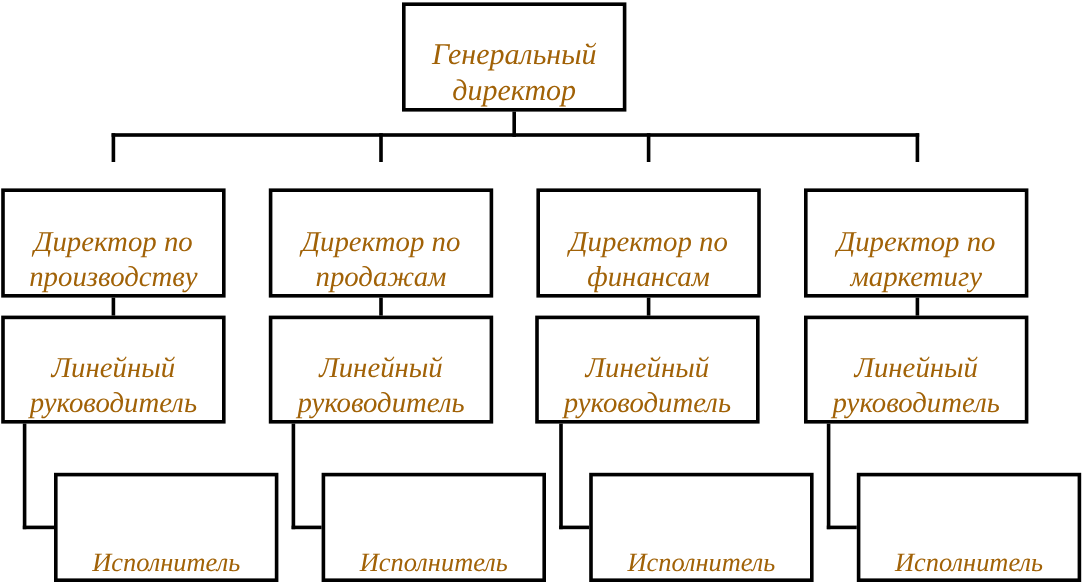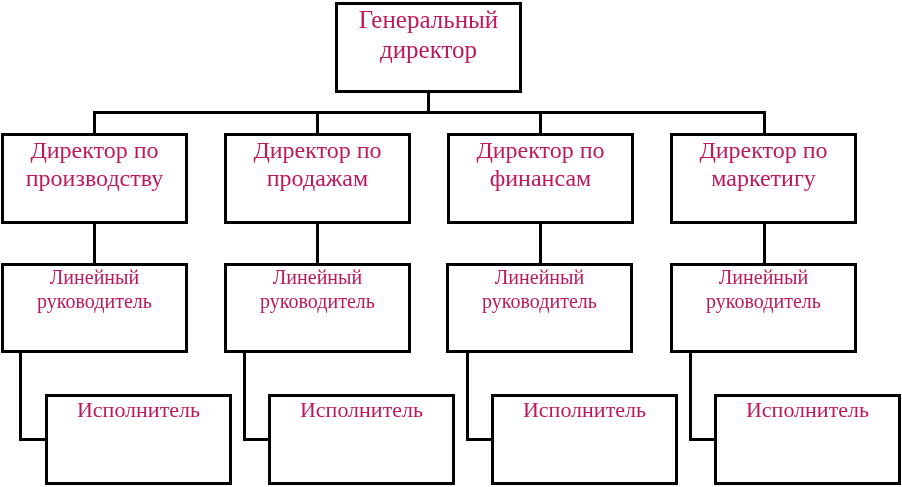--- a/index.html
+++ b/index.html
@@ -15,36 +15,37 @@
     background: #ffffff;
     overflow: hidden;
     font-family: "Liberation Serif", "DejaVu Serif", serif;
   }
   .node-box {
     position: absolute;
     box-sizing: border-box;
     border: 3px solid #000000;
     background: #ffffff;
     display: flex;
-    align-items: flex-start;
+    align-items: flex-end;
     justify-content: center;
     text-align: center;
-    color: #be185d;
+    color: #a16207;
     line-height: 1.18;
     z-index: 2;
+    font-style: italic;
   }
   .node-label {
     display: block;
     padding: 0 6px;
     white-space: pre-line;
   }
   
   .row-ceo   { font-size: 25px; }
-  .row-dir   { font-size: 24px; }
-  .row-line  { font-size: 20px; }
+  .row-dir   { font-size: 24px; margin-top: 24px; }
+  .row-line  { font-size: 24px; }
   .row-exec  { font-size: 22px; }
 
   
   .conn {
     position: absolute;
     background: #000000;
     z-index: 1;
   }
   .conn-v { width: 3px; }
   .conn-h { height: 3px; }

